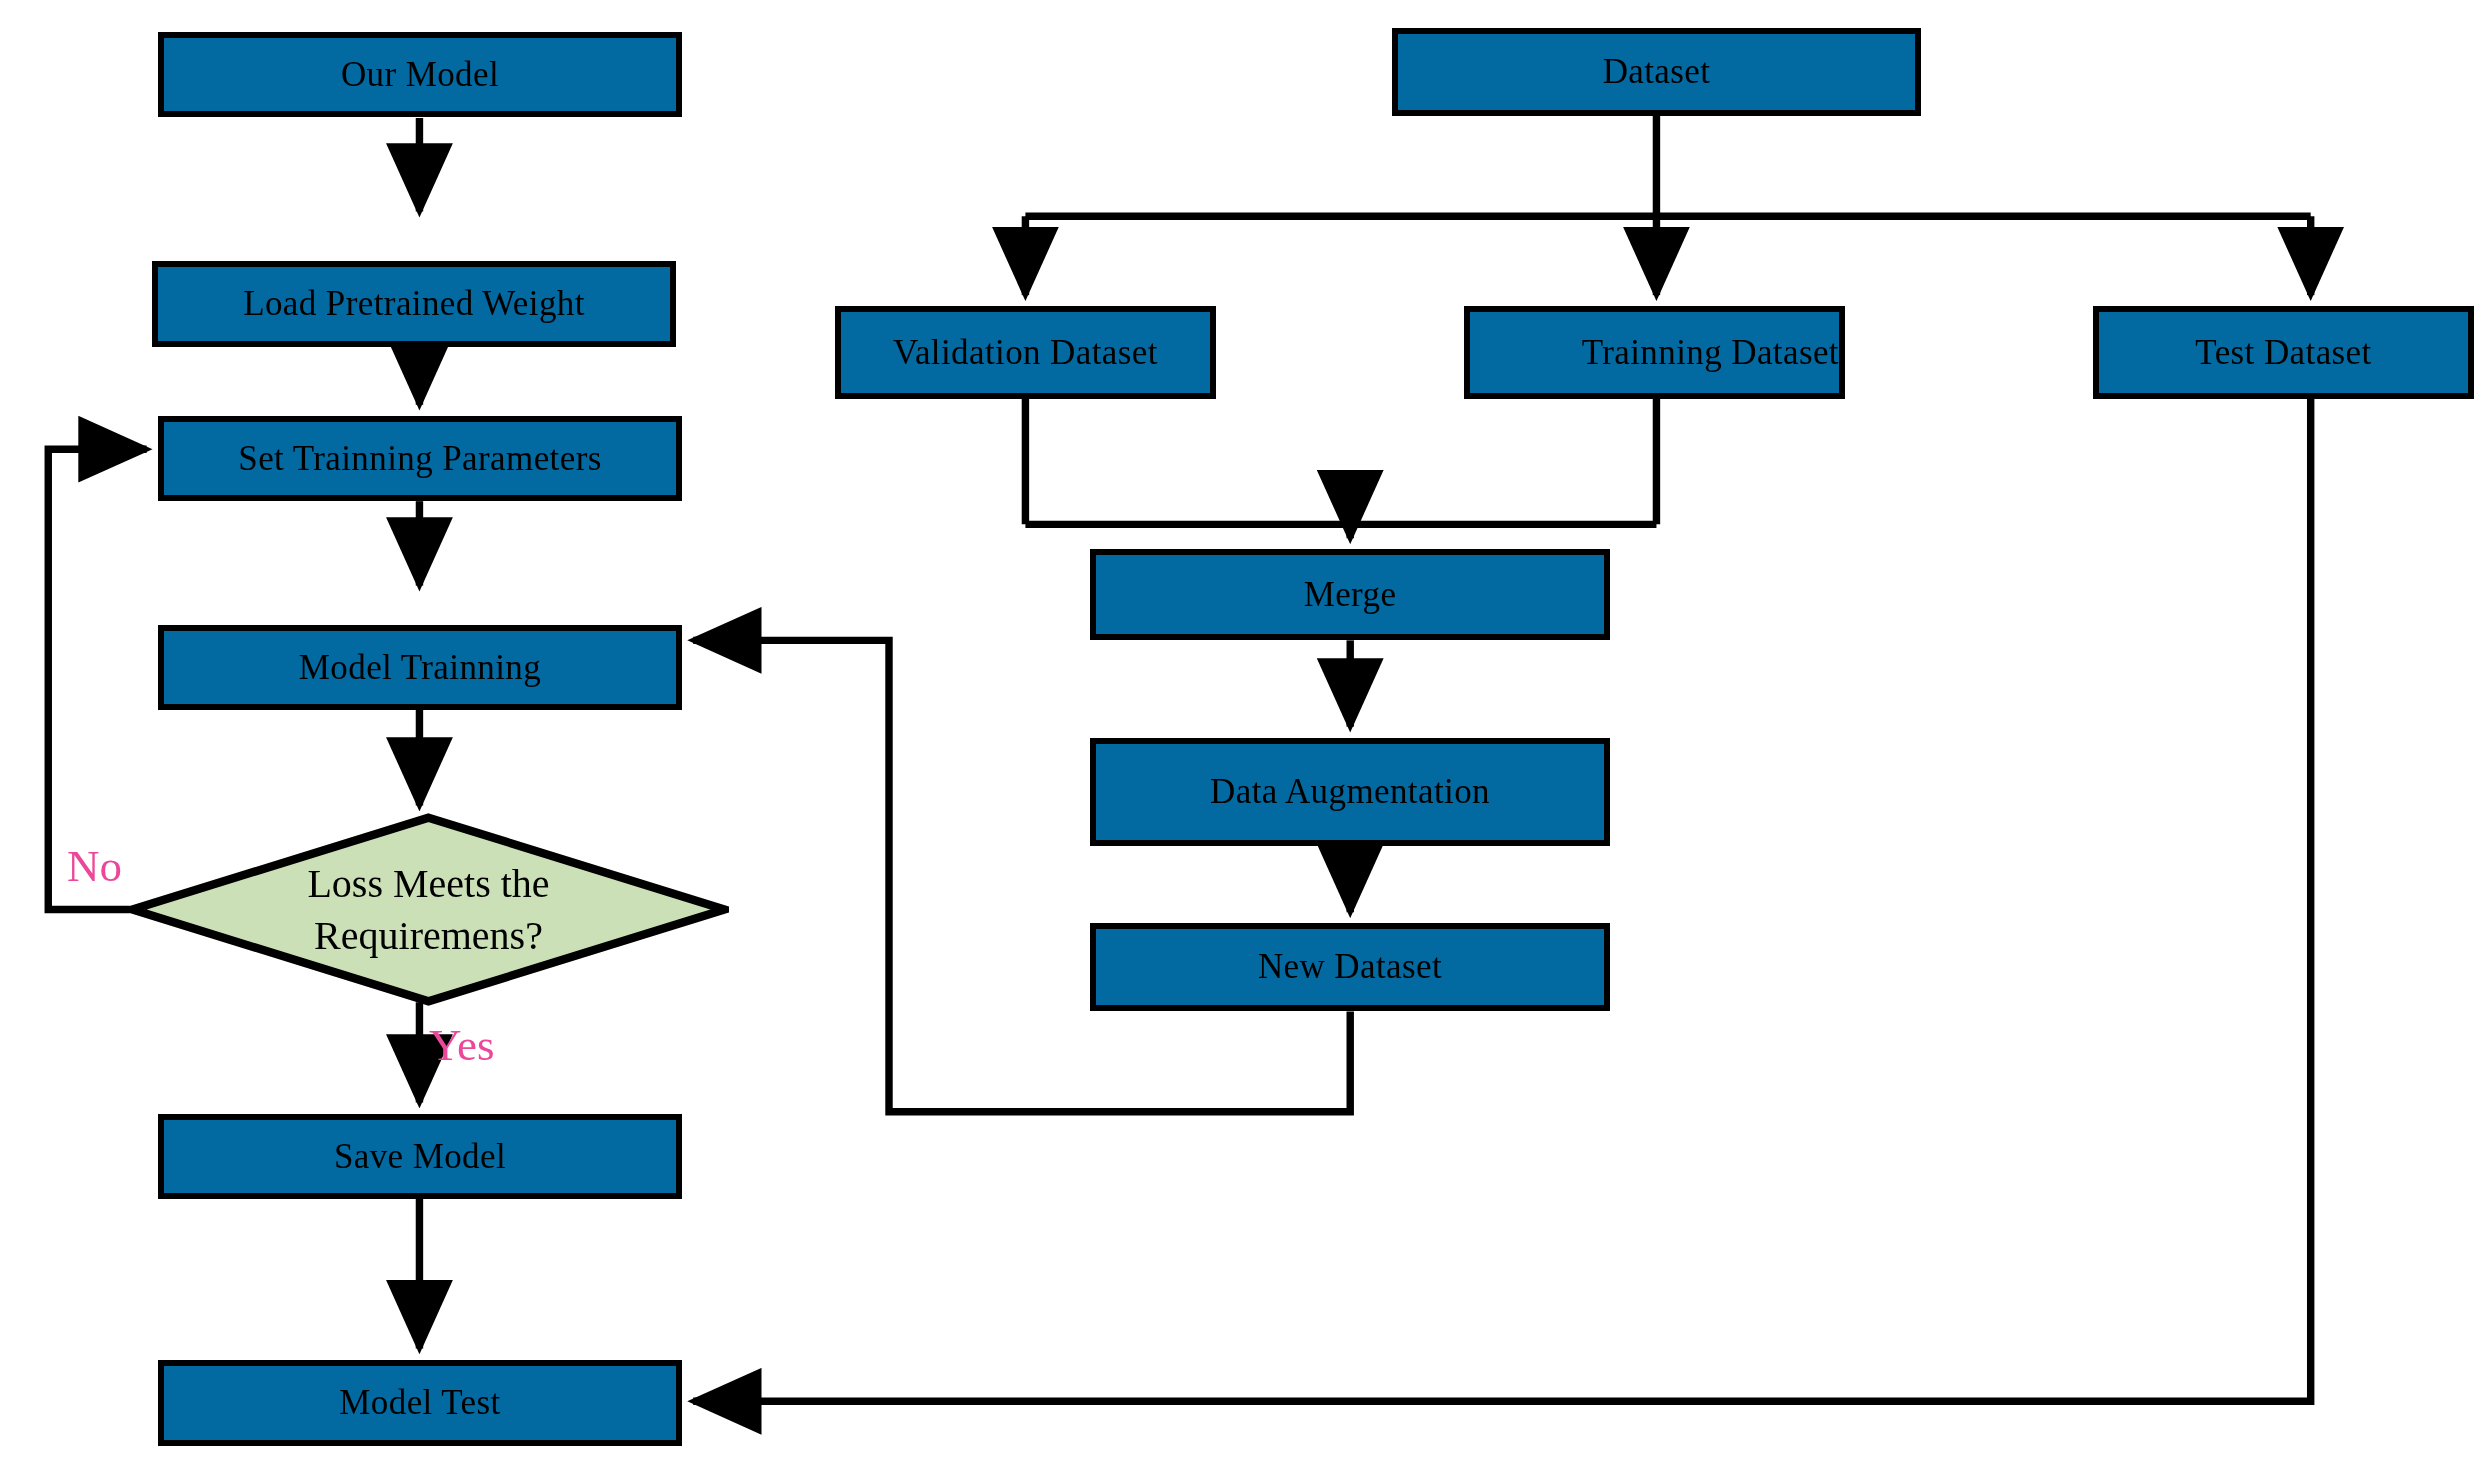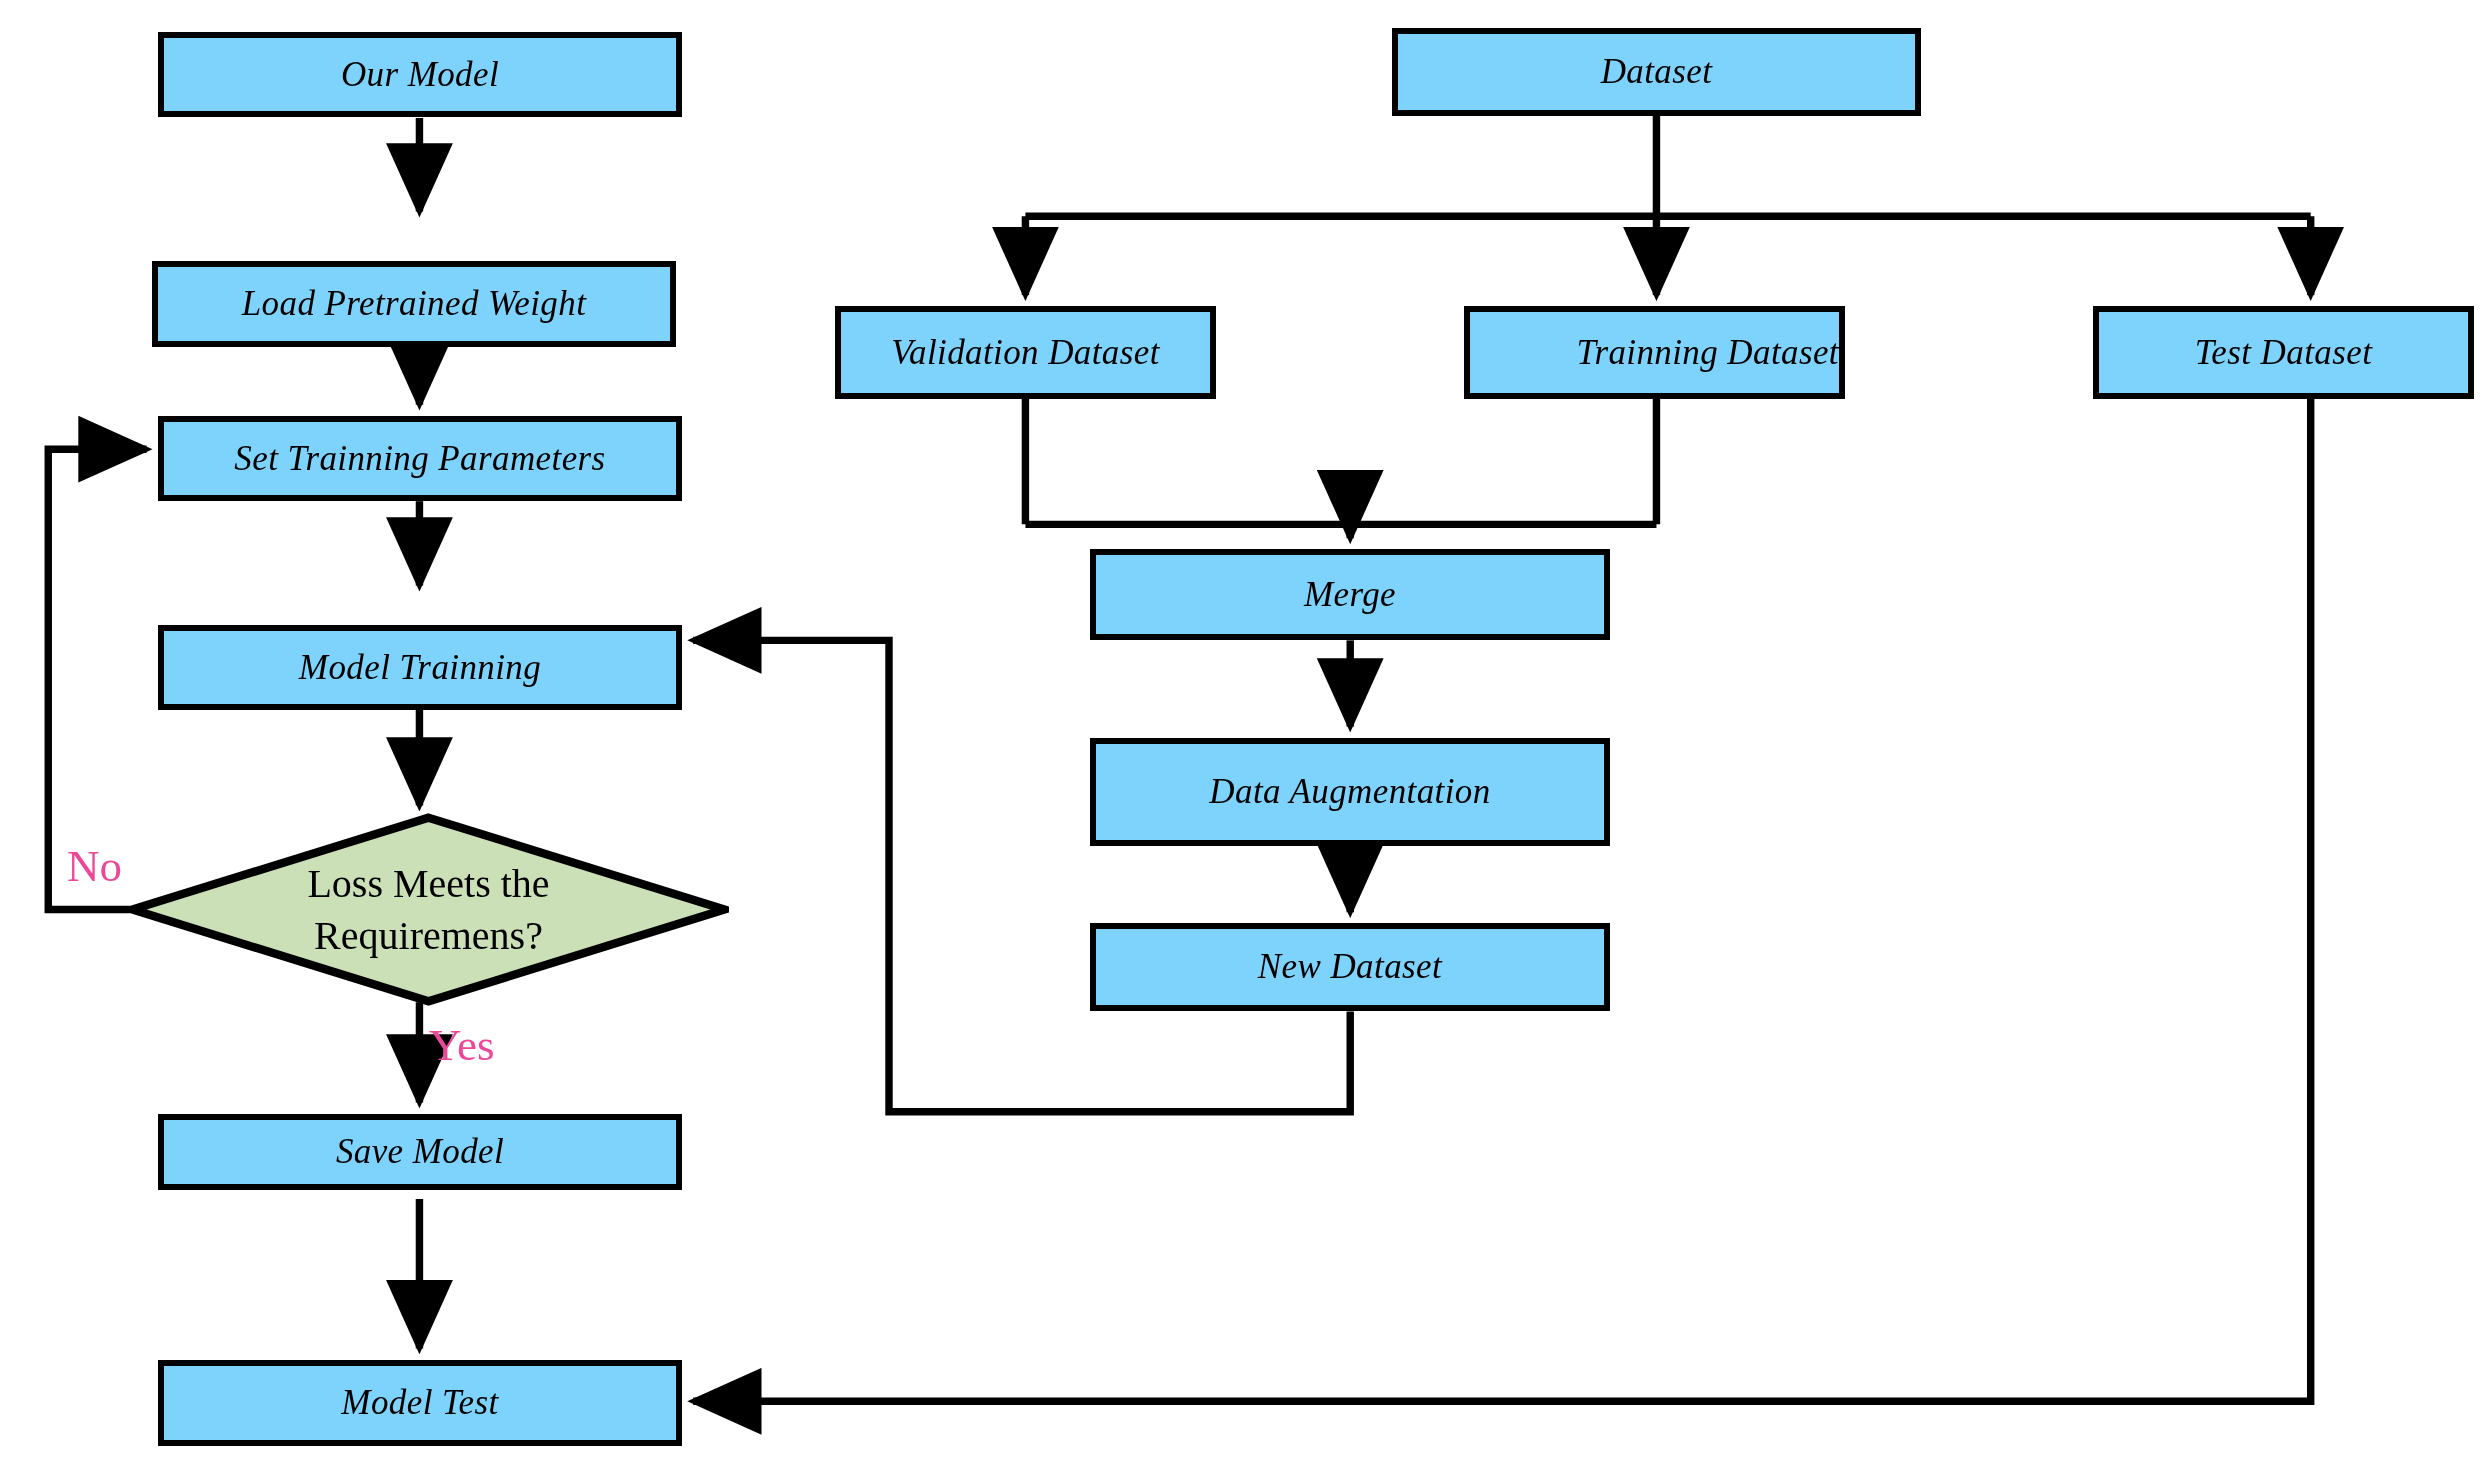--- a/index.html
+++ b/index.html
@@ -17,21 +17,21 @@
     box-sizing:border-box;
     border:6.5px solid #000000;
     display:flex;align-items:center;justify-content:center;
     text-align:center;
     color:#000000;
     font-size:35px;
     line-height:1.18;
     letter-spacing:0.4px;
     white-space:nowrap;
   }
-  .node.proc{background:#7dd3fc;font-style:italic;}
+  .node.proc{background:#0369a1;}
   .diamond-wrap{position:absolute;}
   .diamond-wrap svg{position:absolute;left:0;top:0;}
   .diamond-label{
     position:absolute;left:0;top:0;width:100%;height:100%;
     display:flex;flex-direction:column;align-items:center;justify-content:center;
     font-size:40px;line-height:1.3;color:#000;text-align:center;
     font-family:"Liberation Serif","DejaVu Serif",serif;
   }
   .edge-label{
     position:absolute;
@@ -117,21 +117,21 @@
   </div>
 
   <div class="edge-label" style="left:67px;top:840px;">
     <span>No</span>
   </div>
 
   <div class="edge-label" style="left:429px;top:1019px;">
     <span>Yes</span>
   </div>
 
-  <div class="node proc" style="left:158px;top:1114px;width:524px;height:76px;">
+  <div class="node proc" style="left:158px;top:1114px;width:524px;height:85px;">
     <span>Save Model</span>
   </div>
 
   <div class="node proc" style="left:158px;top:1360px;width:524px;height:86px;">
     <span>Model Test</span>
   </div>
 
   <div class="node proc" style="left:1392px;top:28px;width:529px;height:88px;">
     <span>Dataset</span>
   </div>

